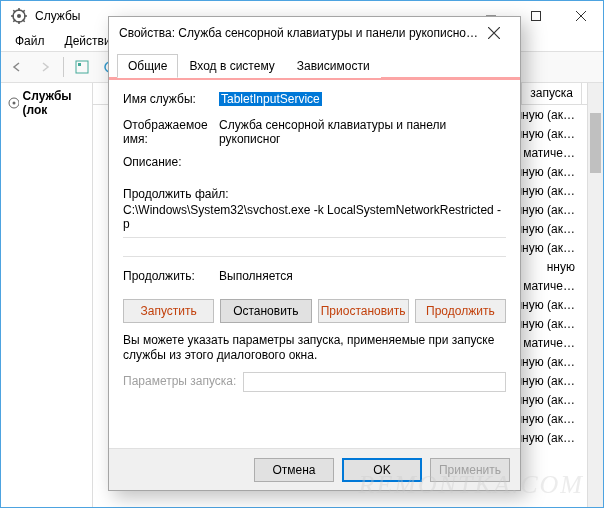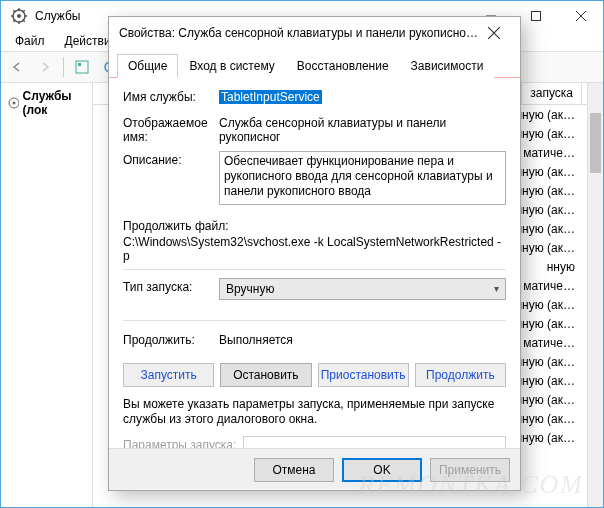--- a/index.html
+++ b/index.html
@@ -24,35 +24,35 @@
 .col-head { padding: 3px 8px; border-left: 1px solid #ddd; white-space: nowrap; }
 .list-body { position: relative; height: calc(100% - 22px); overflow: hidden; }
 .list-row { height: 19px; display: flex; align-items: center; font-size: 12px; }
 .list-row span:first-child { flex: 1; }
 .list-row .partial { padding-right: 12px; white-space: nowrap; }
 
 .modal-overlay { position: absolute; top: 16px; left: 108px; width: 413px; height: 475px; background: #fff; border: 1px solid #a5a5a5; box-shadow: 6px 6px 18px rgba(0,0,0,0.25); z-index: 10; }
 .modal-title { height: 32px; display: flex; align-items: center; padding: 0 10px; background: #fff; }
 .modal-title-text { flex: 1; font-size: 12px; white-space: nowrap; overflow: hidden; text-overflow: ellipsis; }
 .modal-close { width: 32px; height: 32px; display: flex; align-items: center; justify-content: center; }
-.tabs { display: flex; padding: 4px 16px 0 8px; border-bottom: 1px solid #fca5a5; }
+.tabs { display: flex; padding: 4px 16px 0 8px; border-bottom: 3px solid #fca5a5; }
 .tab { padding: 4px 10px; font-size: 12px; border: 1px solid transparent; position: relative; top: 1px; background: #fff; }
 .tab.active { border: 1px solid #ccc; border-bottom: 1px solid #fff; }
 .form-area { padding: 10px 14px; display: flex; flex-direction: column; }
 .form-row { display: flex; align-items: flex-start; margin-bottom: 6px; min-height: 20px; }
 .form-label { width: 96px; font-size: 12px; padding-top: 2px; }
 .form-value { flex: 1; font-size: 12px; padding-top: 2px; }
 .selected-text { background: #0078d7; color: #fff; padding: 0 2px; display: inline-block; font-family: Tahoma, sans-serif;}
 .desc-box { flex: 1; border: 1px solid #b0b0b0; padding: 2px 4px; height: 54px; font-size: 12px; overflow: hidden; line-height: 1.25; }
 .exe-path { font-size: 12px; word-break: break-all; margin-top: 2px; margin-bottom: 2px; }
 .divider { border-top: 1px solid #e0e0e0; margin: 4px 0; }
 .select-box { flex: 1; height: 22px; border: 1px solid #adadad; display: flex; align-items: center; padding: 0 6px; justify-content: space-between; background: #e9e9e9; }
 .select-arrow { font-size: 10px; color: #555; }
 .action-btns { display: flex; gap: 6px; margin-top: 6px; }
-.action-btn { flex: 1; height: 24px; border: 1px solid #c0c0c0; background: #efefef; color: #1d4ed8; display: flex; align-items: center; justify-content: center; font-size: 12px; }
+.action-btn { flex: 1; height: 24px; border: 1px solid #c0c0c0; background: #efefef; color: #c2410c; display: flex; align-items: center; justify-content: center; font-size: 12px; }
 .action-btn.enabled { color: #000; background: #e1e1e1; border-color: #adadad; }
 .hint { font-size: 12px; margin-top: 10px; line-height: 1.3; }
 .param-input { flex: 1; height: 20px; border: 1px solid #d0d0d0; background: #fff; }
 .modal-footer { position: absolute; bottom: 0; left: 0; right: 0; height: 42px; border-top: 1px solid #e0e0e0; display: flex; align-items: center; justify-content: flex-end; padding: 0 10px; gap: 8px; background: #f0f0f0; }
 .footer-btn { width: 80px; height: 24px; border: 1px solid #adadad; background: #e1e1e1; display: flex; align-items: center; justify-content: center; font-size: 12px; }
 .footer-btn.default { border: 2px solid #0078d7; }
 .footer-btn.disabled { color: #a0a0a0; }
 .vscroll { position: absolute; right: 0; top: 0; bottom: 0; width: 16px; background: #f0f0f0; border-left: 1px solid #ddd; }
 .vscroll .thumb { position: absolute; left: 2px; right: 2px; top: 30px; height: 60px; background: #c0c0c0; }
 .watermark { position: absolute; bottom: 8px; right: 20px; font-size: 26px; color: rgba(200,200,200,0.35); font-family: Georgia, serif; letter-spacing: 2px; pointer-events: none; z-index: 20; font-style: italic;}
@@ -236,48 +236,39 @@
     <span class="modal-title-text">Свойства: Служба сенсорной клавиатуры и панели рукописног…</span>
     <div class="modal-close">
         <svg width="12" height="12">
           <path d="M0 0l12 12M12 0L0 12" stroke="#333" stroke-width="1.2"></path>
         </svg>
       </div>
   </div>
   <div class="tabs">
     <div class="tab active">Общие</div>
     <div class="tab">Вход в систему</div>
-    <div class="tab">Восстановление</div>
     <div class="tab">Зависимости</div>
   </div>
   <div class="form-area">
     <div class="form-row">
       <div class="form-label">Имя службы:</div>
       <div class="form-value"><span class="selected-text">TabletInputService</span></div>
     </div>
     <div class="form-row" style="align-items:flex-start">
       <div class="form-label" style="line-height:1.2">Отображаемое имя:</div>
       <div class="form-value">Служба сенсорной клавиатуры и панели рукописног</div>
     </div>
     <div class="form-row">
       <div class="form-label">Описание:</div>
-      <div class="desc-box">Обеспечивает функционирование пера и рукописного ввода для сенсорной клавиатуры и панели рукописного ввода</div>
     </div>
     <div style="margin-top:8px">
       <div>Продолжить файл:</div>
       <div class="exe-path">C:\Windows\System32\svchost.exe -k LocalSystemNetworkRestricted -p</div>
     </div>
     <div class="divider"></div>
-    <div class="form-row" style="margin-top:4px">
-      <div class="form-label">Тип запуска:</div>
-      <div class="select-box">
-        <span>Вручную</span>
-        <span class="select-arrow">▾</span>
-      </div>
-    </div>
     <div class="divider" style="margin-top:14px"></div>
     <div class="form-row" style="margin-top:6px">
       <div class="form-label">Продолжить:</div>
       <div class="form-value">Выполняется</div>
     </div>
     <div class="action-btns">
       <div class="action-btn">Запустить</div>
       <div class="action-btn enabled">Остановить</div>
       <div class="action-btn">Приостановить</div>
       <div class="action-btn">Продолжить</div>

